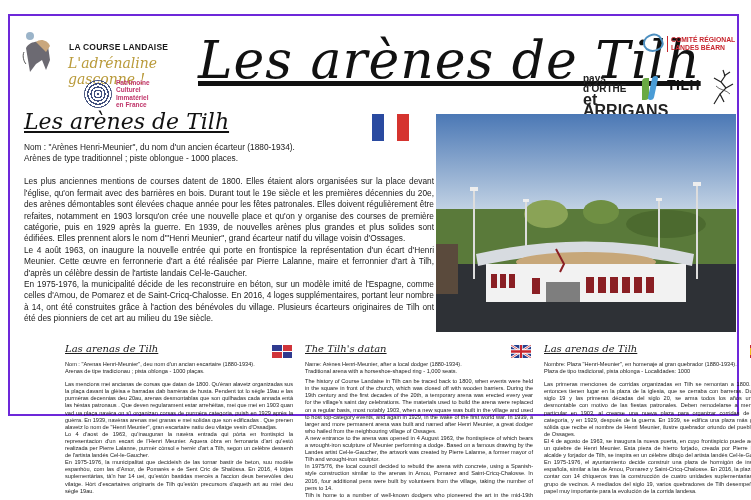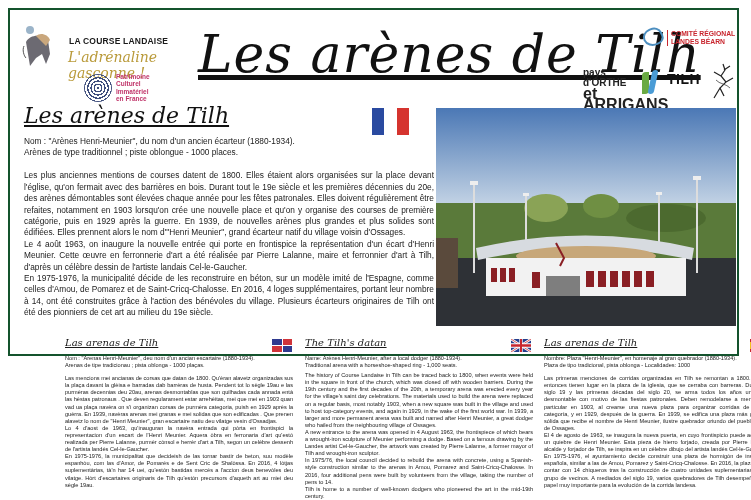--- a/index.html
+++ b/index.html
@@ -1,17 +1,17 @@
 <!DOCTYPE html>
 <html><head>
 <meta charset="utf-8">
 <style>
   html, body { margin:0; padding:0; background:#ffffff; }
   body { width:751px; height:500px; position:relative; overflow:hidden; font-family:"Liberation Sans", sans-serif; color:#1a1a1a; }
-  .frame { position:absolute; left:8px; top:8px; width:731px; height:348px; border:2px solid #14532d; background:#ffffff; box-sizing:border-box; }
+  .frame { position:absolute; left:8px; top:14px; width:731px; height:402px; border:2px solid #6d28d9; background:#ffffff; box-sizing:border-box; }
   .script { font-family:"DejaVu Serif", serif; font-style:italic; font-weight:normal;text-decoration:underline; }
 
   
   .hdr { position:absolute; left:0; top:0; width:100%; height:92px; }
   .logo-cl { position:absolute; left:12px; top:14px; width:170px; height:40px; }
   .bull { position:absolute; left:0; top:0; width:32px; height:44px; }
   .cl-title { position:absolute; left:47px; top:12px; font-size:8.5px; font-weight:bold; letter-spacing:0.2px; color:#1a1a1a; }
   .cl-tag { position:absolute; left:46px; top:25px; font-size:14px; color:#b99a3a; font-family:"DejaVu Serif", serif; font-style:italic; }
   .pci { position:absolute; left:74px; top:64px; width:110px; height:30px; }
   .pci-dots { position:absolute; left:0; top:0; width:28px; height:28px; border-radius:50%; background: repeating-radial-gradient(circle, #3f4e7c 0 1.2px, transparent 1.2px 3.2px); }

